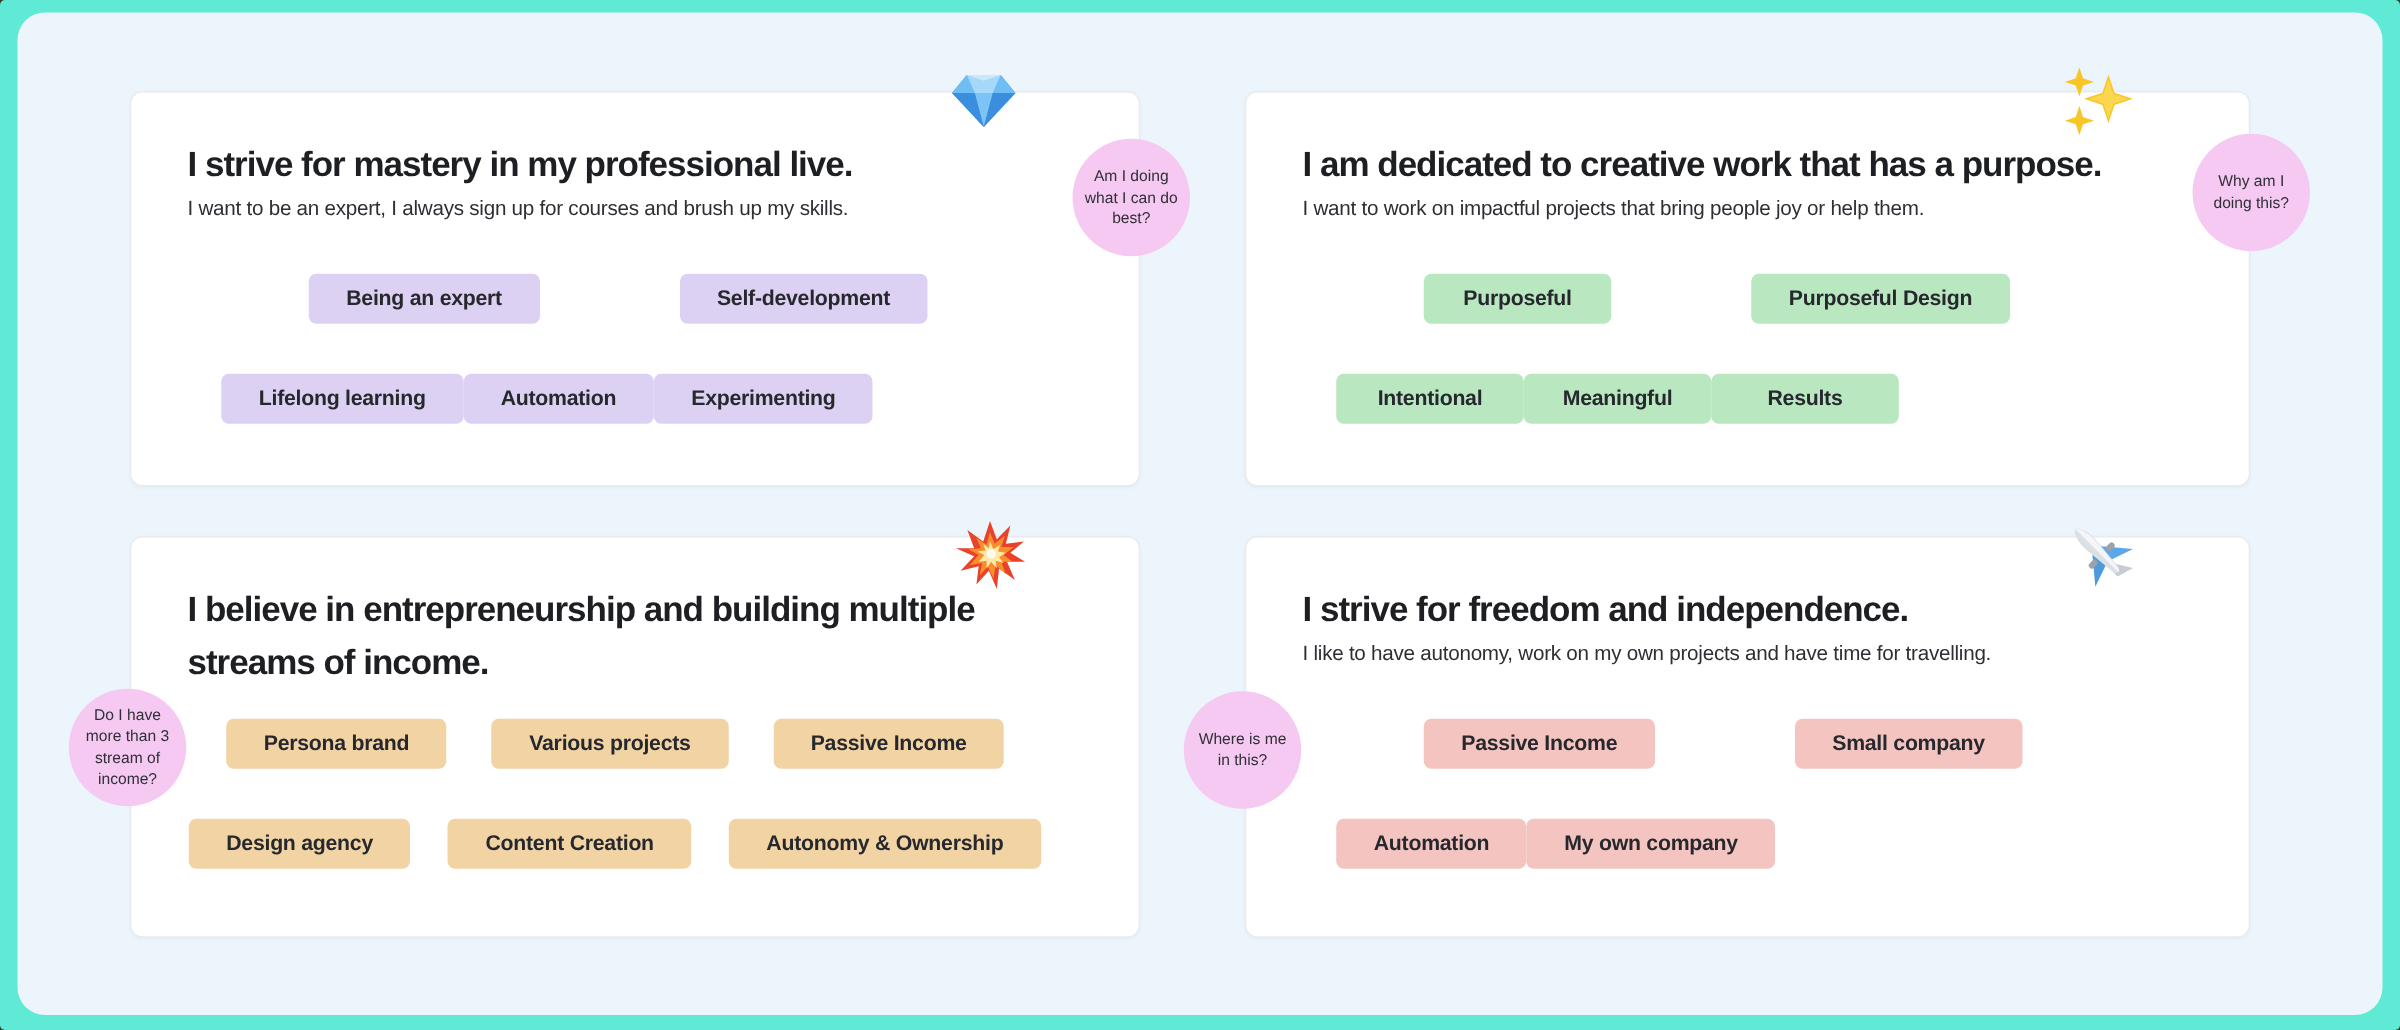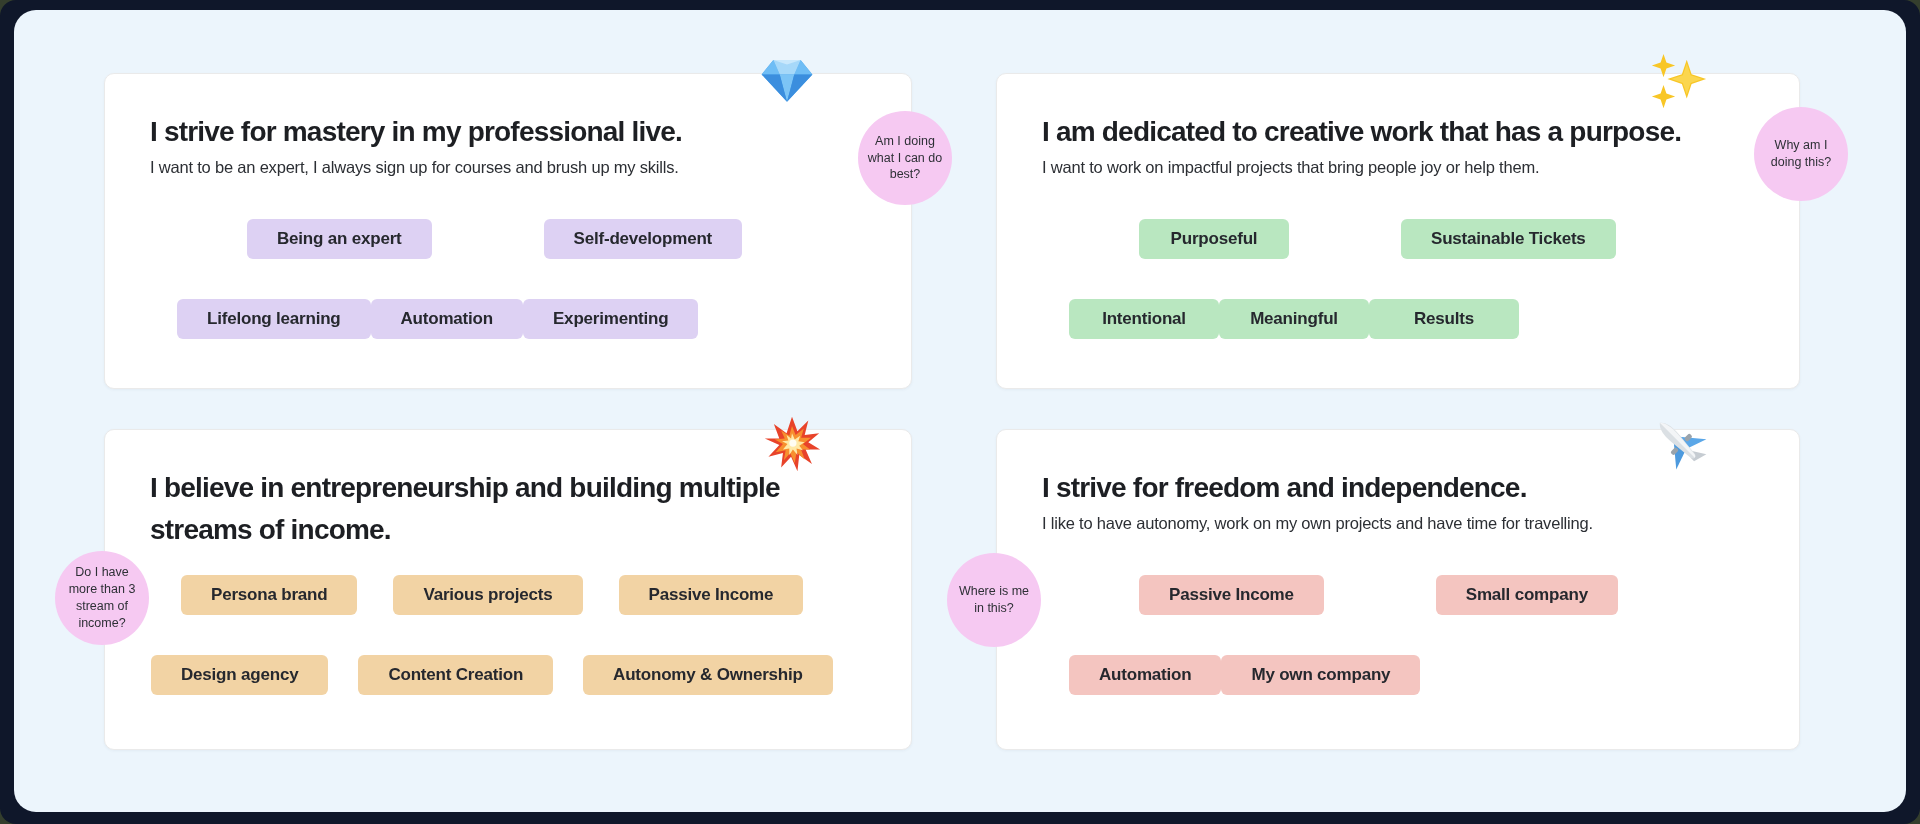--- a/index.html
+++ b/index.html
@@ -5,22 +5,22 @@
   * { margin:0; padding:0; box-sizing:border-box; }
   html,body { width:1920px; height:824px; }
   body {
     font-family:"Liberation Sans", sans-serif;
     background:#343e2d;
     position:relative;
     overflow:hidden;
   }
   .window {
     position:absolute; inset:0;
-    background:#0f172a;
-    border-radius:16px;
+    background:#5eead4;
+    border-radius:4px;
   }
   .canvas {
     position:absolute;
     left:14px; right:14px; top:10px; bottom:12px;
     background:#ecf5fc;
     border-radius:22px;
     overflow:hidden;
   }
   .card {
     position:absolute;
@@ -120,21 +120,21 @@
         <span class="tag tag-purple">Automation</span>
         <span class="tag tag-purple">Experimenting</span>
       </div>
     </div>
 
     <div class="card card-2">
       <div class="card-title">I am dedicated to creative work that has a purpose.</div>
       <div class="card-subtitle">I want to work on impactful projects that bring people joy or help them.</div>
       <div class="tags-row row-top r1-wide">
         <span class="tag tag-green">Purposeful</span>
-        <span class="tag tag-green">Sustainable Tickets</span>
+        <span class="tag tag-green">Purposeful Design</span>
       </div>
       <div class="tags-row row-bottom r2-wide">
         <span class="tag tag-green">Intentional</span>
         <span class="tag tag-green">Meaningful</span>
         <span class="tag tag-green">Results</span>
       </div>
     </div>
 
     <div class="card card-3">
       <div class="card-title">I believe in entrepreneurship and building multiple streams of income.</div>

